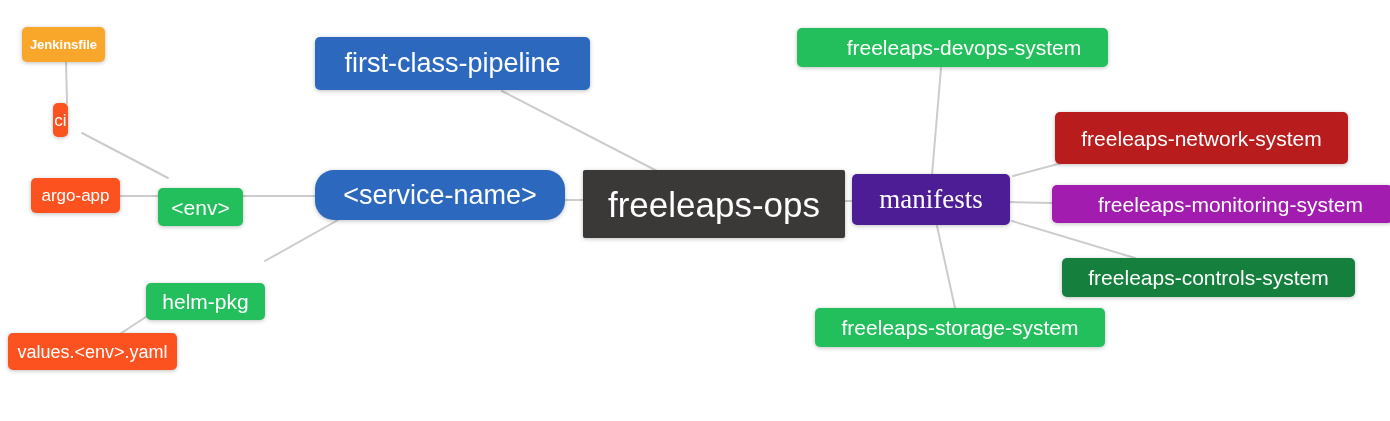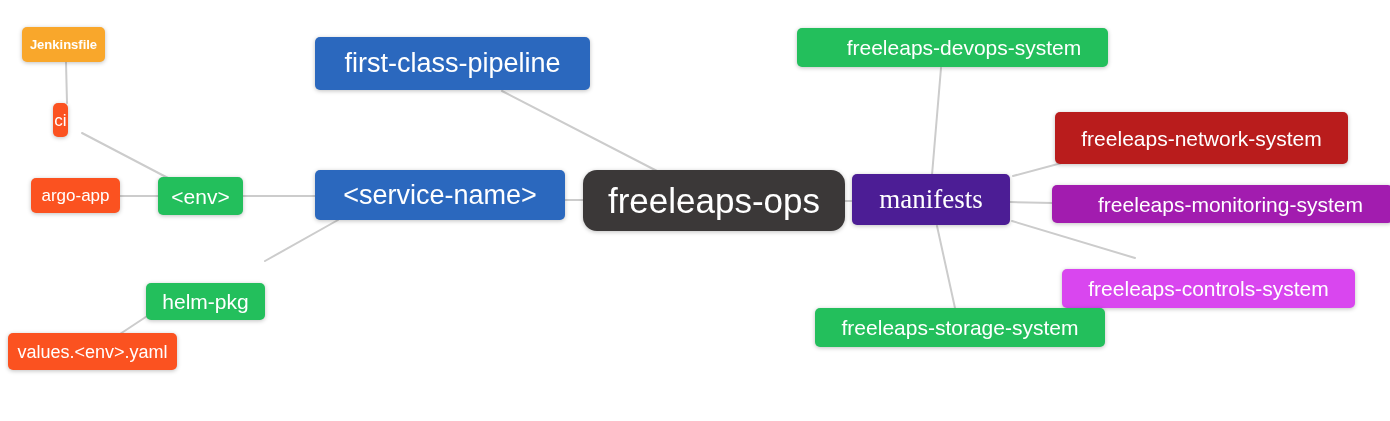--- a/index.html
+++ b/index.html
@@ -62,37 +62,37 @@
     <line x1="1012" y1="221" x2="1135" y2="258"></line>
     <line x1="937" y1="226" x2="955" y2="308"></line>
   </svg>
 
   <div class="node" style="left: 22px; top: 27px; width: 83px; height: 35px; font-size: 13px; background: rgb(249, 167, 43); font-weight: bold;">Jenkinsfile</div>
 
   <div class="node" style="left: 53px; top: 103px; width: 15px; height: 34px; font-size: 17px; background: rgb(251, 82, 32);">ci</div>
 
   <div class="node" style="left: 31px; top: 178px; width: 89px; height: 35px; font-size: 17px; background: rgb(251, 82, 32);">argo-app</div>
 
-  <div class="node" style="left: 158px; top: 177px; width: 85px; height: 38px; font-size: 21px; background: rgb(35, 191, 92);">&lt;env&gt;</div>
+  <div class="node" style="left: 158px; top: 188px; width: 85px; height: 38px; font-size: 21px; background: rgb(35, 191, 92);">&lt;env&gt;</div>
 
   <div class="node" style="left: 146px; top: 259px; width: 119px; height: 37px; font-size: 21px; background: rgb(35, 191, 92); margin-top: 24px;">helm-pkg</div>
 
   <div class="node" style="left: 8px; top: 333px; width: 169px; height: 37px; font-size: 18px; background: rgb(251, 82, 32); text-align: center;">values.&lt;env&gt;.yaml</div>
 
   <div class="node" style="left: 315px; top: 37px; width: 275px; height: 53px; font-size: 27px; background: rgb(43, 104, 190);">first-class-pipeline</div>
 
-  <div class="node" style="left: 315px; top: 170px; width: 250px; height: 50px; font-size: 27px; background: rgb(43, 104, 190);">&lt;service-name&gt;</div>
+  <div class="node" style="left: 315px; top: 170px; width: 250px; height: 50px; font-size: 27px; background: rgb(43, 104, 190); border-radius: 19px;">&lt;service-name&gt;</div>
 
-  <div class="node" style="left: 583px; top: 170px; width: 262px; height: 61px; font-size: 35px; border-radius: 14px; background: rgb(59, 56, 56);">freeleaps-ops</div>
+  <div class="node" style="left: 583px; top: 170px; width: 262px; height: 68px; font-size: 35px; border-radius: 2px; background: rgb(59, 56, 56);">freeleaps-ops</div>
 
   <div class="node" style="left: 852px; top: 174px; width: 158px; height: 51px; font-size: 27px; background: #4c1d95; font-family: Liberation Serif, serif;">manifests</div>
 
   <div class="node" style="left: 797px; top: 28px; width: 288px; height: 39px; font-size: 21px; background: rgb(35, 191, 92); padding-left: 23px;">freeleaps-devops-system</div>
 
   <div class="node" style="left: 1055px; top: 112px; width: 293px; height: 52px; font-size: 21px; background: #b91c1c;">freeleaps-network-system</div>
 
   <div class="node" style="left: 1052px; top: 185px; width: 325px; height: 38px; font-size: 21px; background: #a21caf; padding-left: 16px;">freeleaps-monitoring-system</div>
 
-  <div class="node" style="left: 1062px; top: 258px; width: 293px; height: 39px; font-size: 21px; background: #d946ef; margin-top: 11px;">freeleaps-controls-system</div>
+  <div class="node" style="left: 1062px; top: 258px; width: 293px; height: 39px; font-size: 21px; background: #15803d;">freeleaps-controls-system</div>
 
   <div class="node" style="left: 815px; top: 308px; width: 290px; height: 39px; font-size: 21px; background: rgb(35, 191, 92);">freeleaps-storage-system</div>
 
 </div>
 
 </body></html>

